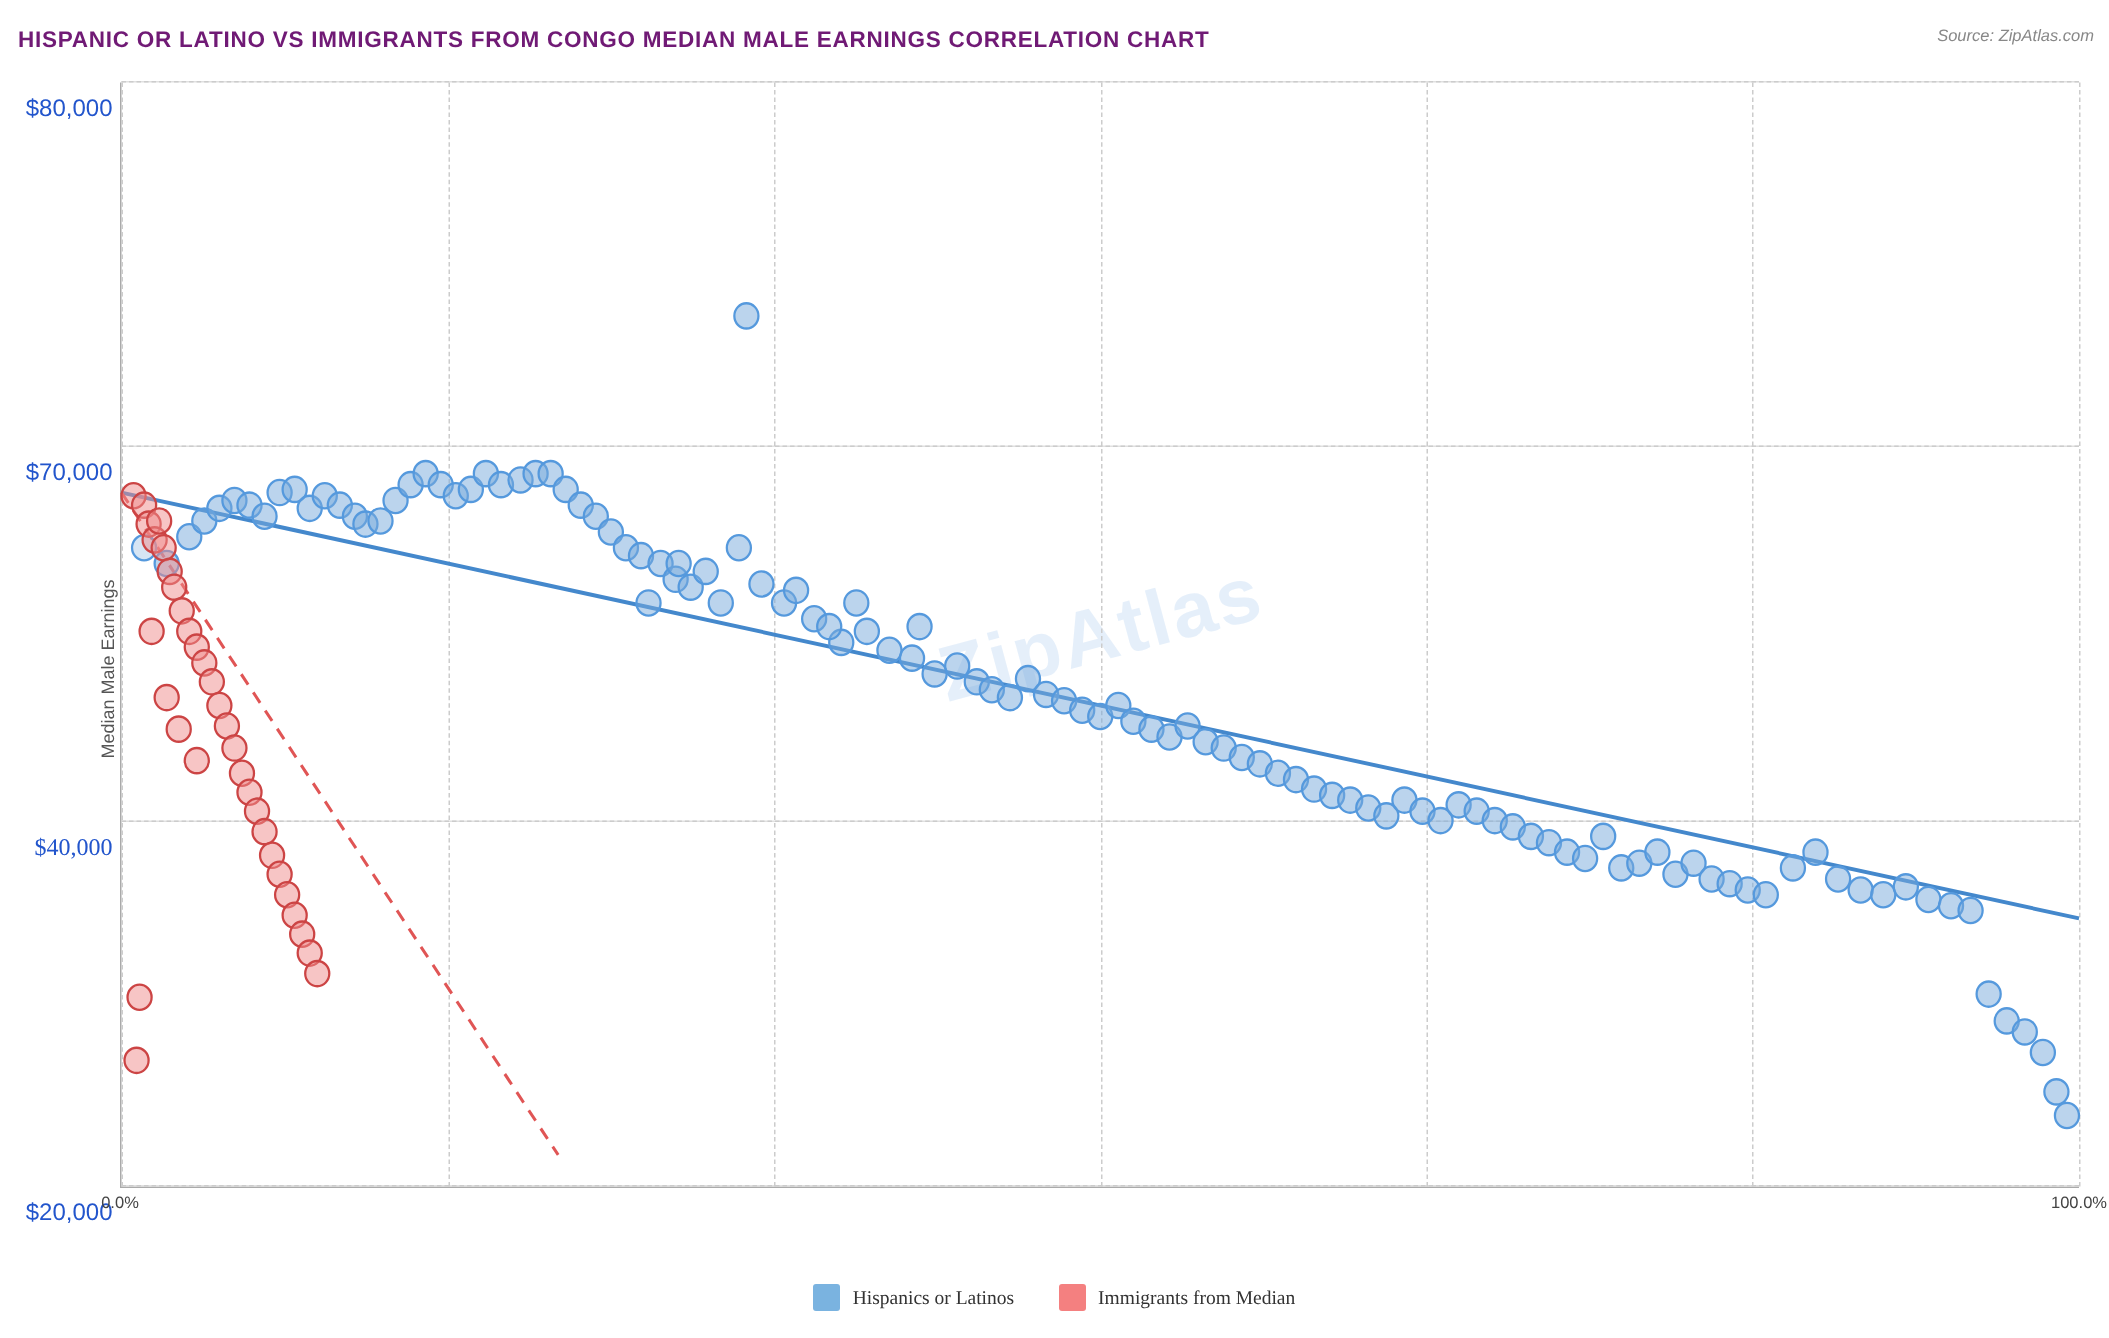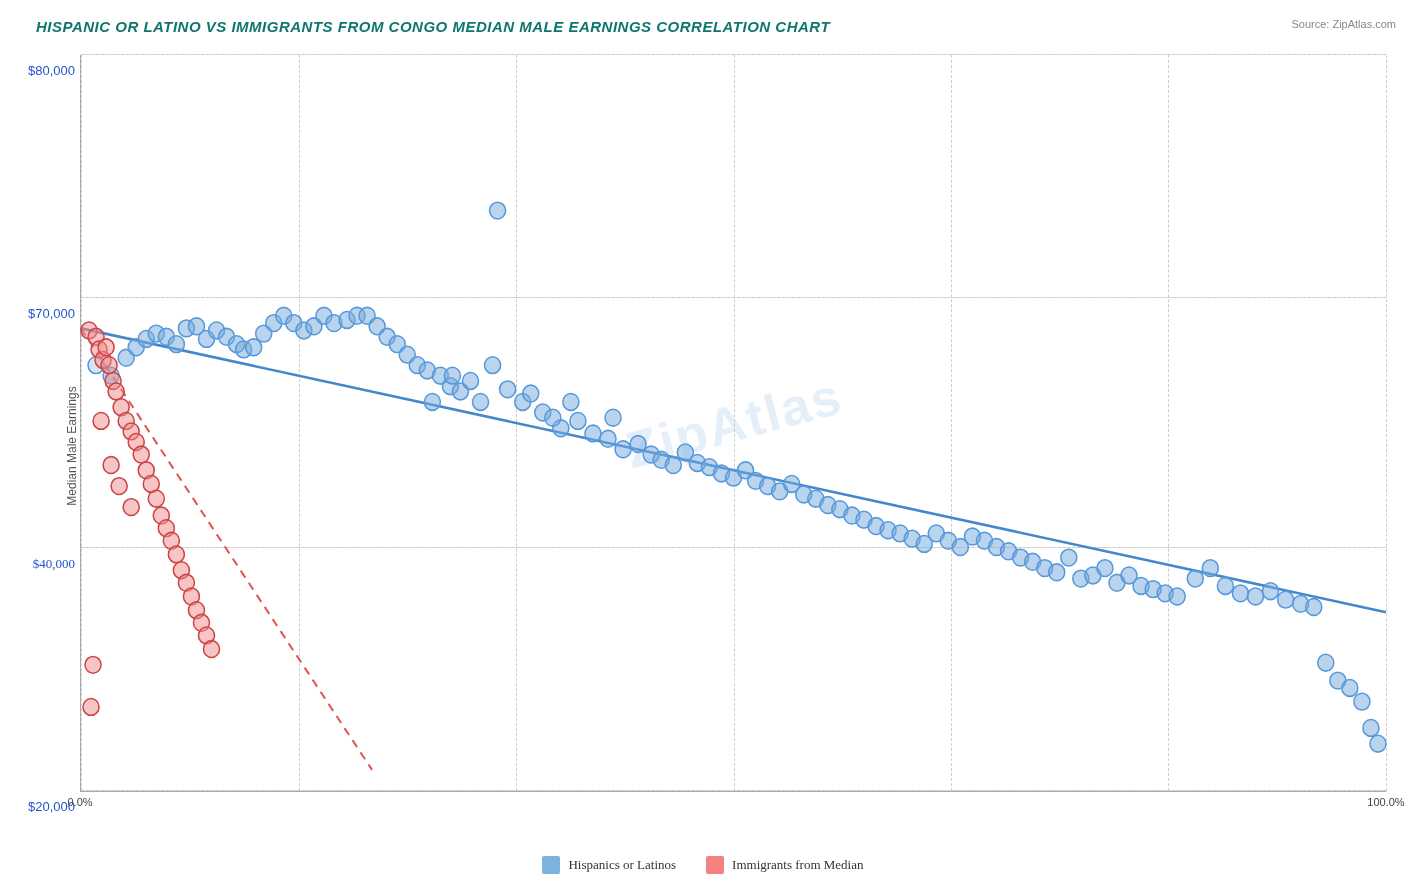--- a/index.html
+++ b/index.html
@@ -12,35 +12,35 @@
     }
     .chart-container {
       width: 1406px;
       height: 892px;
       position: relative;
       padding: 20px 20px 80px 80px;
     }
     .chart-title {
       font-size: 15px;
       font-weight: bold;
-      color: #0f766e;
+      color: #701a75;
       text-transform: uppercase;
       letter-spacing: 0.5px;
       position: absolute;
       top: 18px;
-      left: 36px;
+      left: 12px;
       right: 160px;
-      font-style: italic;
     }
     .source-label {
       position: absolute;
       top: 18px;
       right: 10px;
       font-size: 11px;
       color: #888;
+      font-style: italic;
     }
     .y-axis-label {
       position: absolute;
       left: 12px;
       top: 50%;
       transform: translateY(-50%) rotate(-90deg);
       font-size: 12px;
       color: #555;
       white-space: nowrap;
     }
@@ -76,21 +76,21 @@
     .grid-line-v {
       position: absolute;
       top: 0; bottom: 0;
       width: 1px;
       border-left: 1px dashed #ccc;
     }
     .y-tick-label {
       position: absolute;
       right: calc(100% + 6px);
       transform: translateY(50%);
-      font-size: 13px;
+      font-size: 16px;
       color: #2255cc;
       white-space: nowrap;
     }
     .x-axis-labels {
       position: absolute;
       left: 80px;
       right: 20px;
       bottom: 76px;
       height: 20px;
     }

